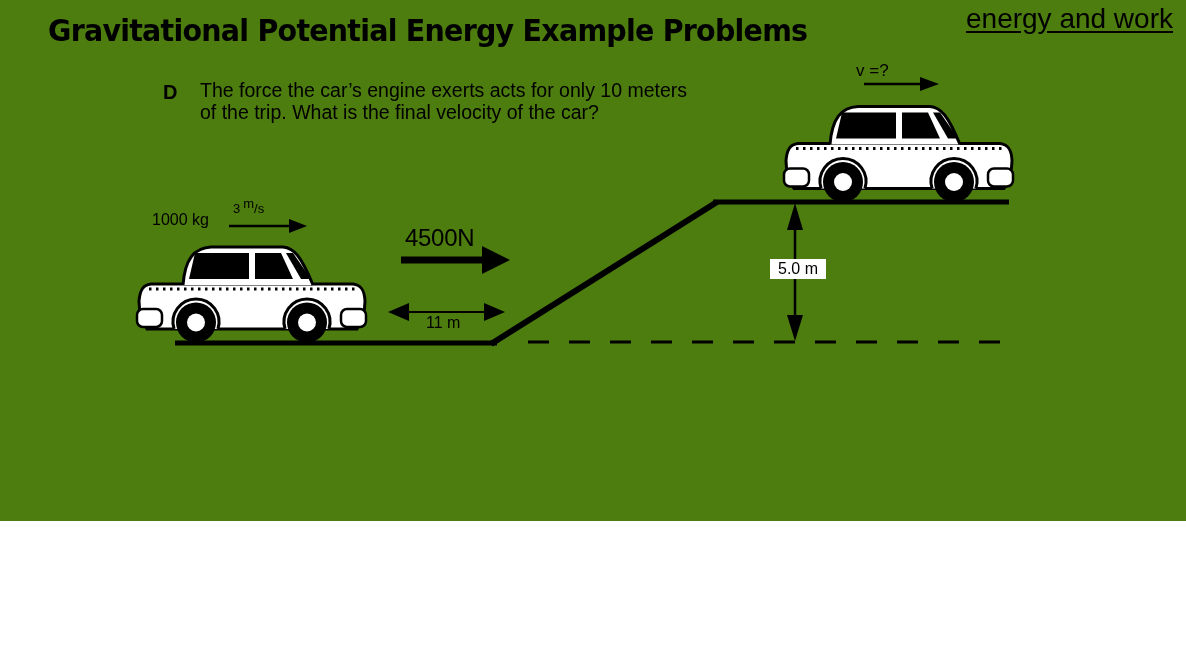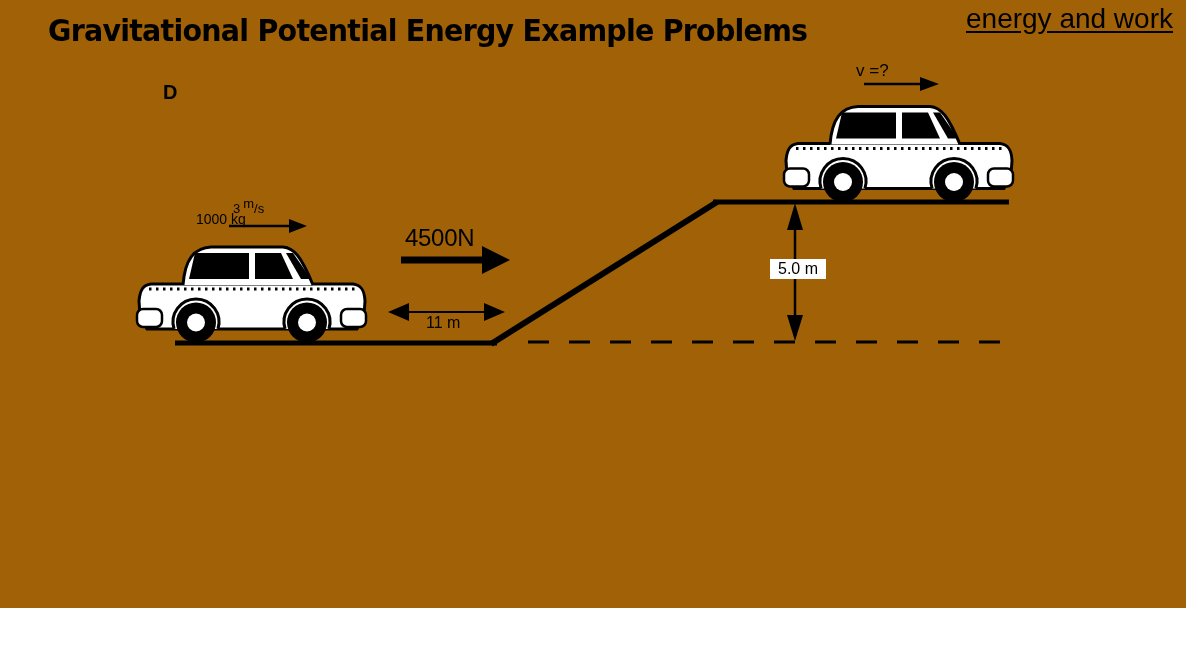--- a/index.html
+++ b/index.html
@@ -1,57 +1,61 @@
 <!DOCTYPE html>
 <html><head>
 <meta charset="utf-8">
 <style>
   html,body{margin:0;padding:0;background:#fff;}
   .page{
-    position:relative;width:1186px;height:608px;background:#a16207;
+    position:relative;width:1186px;height:521px;background:#4d7c0f;
     font-family:"Liberation Sans", sans-serif;color:#000;overflow:hidden;
   }
   .abs{position:absolute;}
   .title{
     left:48px;top:13px;
     font-family:"DejaVu Sans", sans-serif;
     font-weight:bold;font-size:30px;letter-spacing:-0.8px;
     transform:scaleX(0.95);transform-origin:left top;
     white-space:nowrap;
   }
   .corner{
     top:3px;right:13px;font-size:28px;
     text-decoration:underline;text-underline-offset:3px;
     white-space:nowrap;
   }
   .problem-letter{left:163px;top:81px;font-size:20px;font-weight:bold;}
   .problem-text{left:200px;top:80px;font-size:19.5px;line-height:21.5px;white-space:nowrap;}
   .diagram-svg{left:0;top:0;width:1186px;height:667px;}
   .lbl{position:absolute;white-space:nowrap;}
-  .lbl-mass{left:152px;top:211px;font-size:14px;margin-left:44px;}
+  .lbl-mass{left:152px;top:211px;font-size:16px;}
   .lbl-speed{left:233px;top:201px;font-size:13px;}
   .lbl-speed .raised{position:relative;top:-5px;}
   .lbl-speed .val{margin-right:3px;}
   .lbl-force{left:405px;top:224px;font-size:24px;letter-spacing:-0.3px;}
   .lbl-distance{left:426px;top:314px;font-size:16px;}
   .lbl-height{
     left:770px;top:259px;width:56px;text-align:center;
     font-size:16px;background:#ffffff;padding:1px 0;
   }
   .lbl-velocity{left:856px;top:61px;font-size:17px;}
 </style>
 </head>
 <body>
 
 <div class="page">
 
   <div class="abs title">Gravitational Potential Energy Example Problems</div>
   <div class="abs corner">energy and work</div>
 
   <div class="abs problem-letter">D</div>
+  <div class="abs problem-text">
+    <div>The force the car’s engine exerts acts for only 10 meters</div>
+    <div>of the trip. What is the final velocity of the car?</div>
+  </div>
 
   <svg class="abs diagram-svg" viewBox="0 0 1186 667" xmlns="http://www.w3.org/2000/svg">
     <defs>
       <g id="car-shape">
 
         <path d="M14,41 L216,41 C224,42 227.5,47 228,58 C228,70 225,78 220,86 L10,86 C5,78 2,70 2,58 C3,47 6,42 14,41 Z" fill="#ffffff" stroke="#000" stroke-width="3"></path>
 
         <path d="M37.1,86 A23,23 0 1 1 80.9,86" fill="#ffffff" stroke="#000" stroke-width="3"></path>
         <path d="M148.1,86 A23,23 0 1 1 191.9,86" fill="#ffffff" stroke="#000" stroke-width="3"></path>
 

